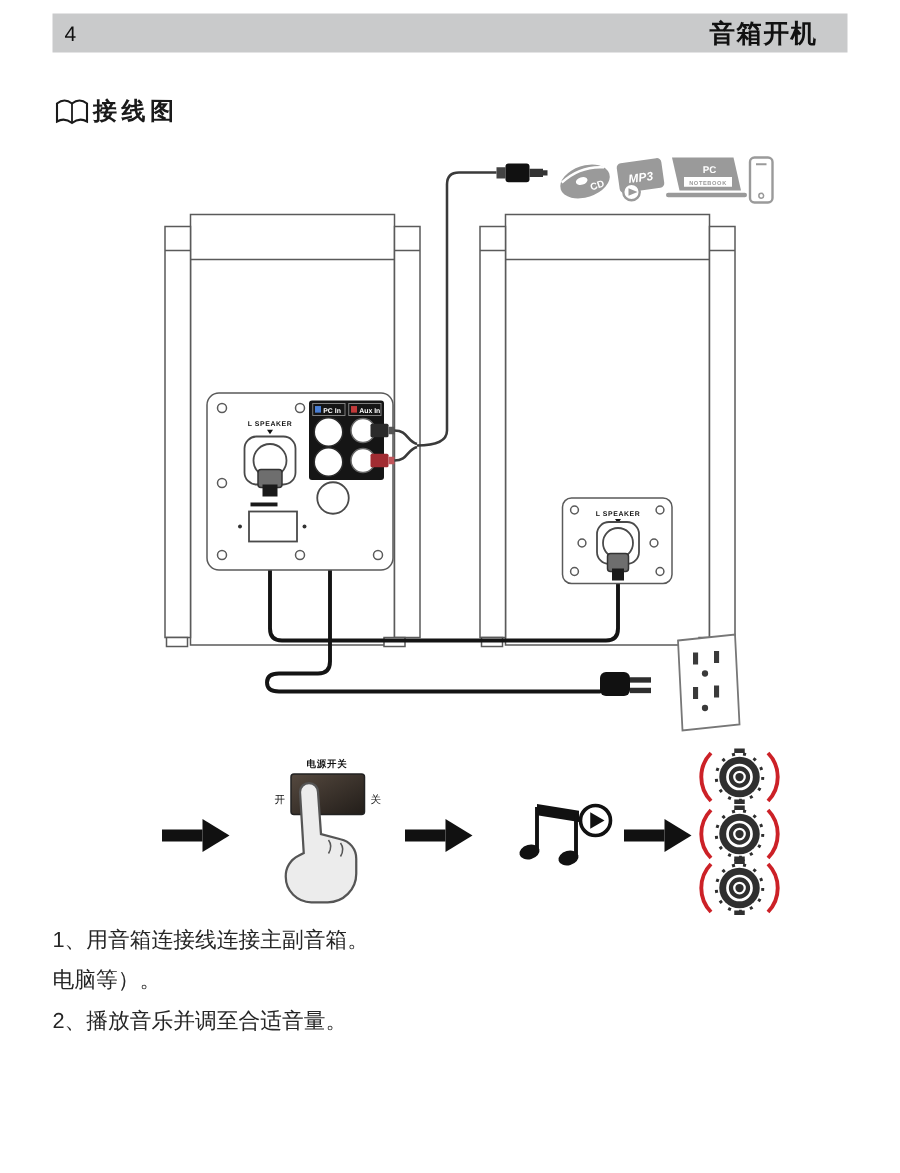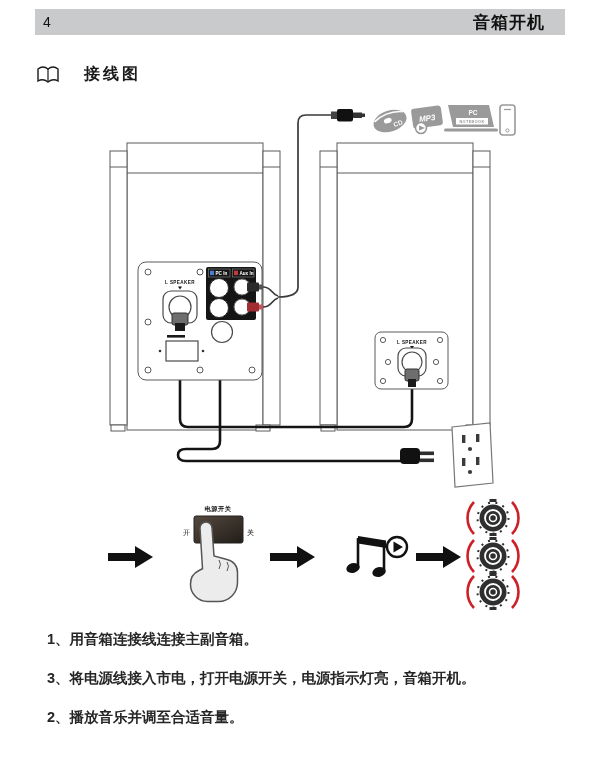--- a/index.html
+++ b/index.html
@@ -8,30 +8,30 @@
     font-family:"Liberation Sans","DejaVu Sans",sans-serif;color:#222;overflow:hidden;
   }
   .header-bar{
     position:absolute;left:35px;right:35px;top:9px;height:26px;background:#c9cacb;
     display:flex;align-items:center;justify-content:space-between;
     padding:0 20px 0 8px;box-sizing:border-box;
   }
   .page-num{font-size:14px;color:#111;}
   .header-title{font-size:17px;font-weight:bold;color:#111;letter-spacing:1px;}
   .section-head{
-    position:absolute;left:36px;top:64px;display:flex;align-items:center;gap:24px;
+    position:absolute;left:36px;top:64px;display:flex;align-items:center;gap:2px;
   }
   .section-title{font-size:16px;font-weight:bold;color:#1a1a1a;letter-spacing:3px;}
   .diagram-svg{position:absolute;left:0;top:95px;}
   .steps-svg{position:absolute;left:0;top:498px;}
   .instructions{
     position:absolute;left:35px;top:614px;width:545px;
     font-size:14.5px;line-height:27px;color:#262626;
   }
-  .instructions p{margin:12px;white-space:nowrap;font-weight:bold;}
+  .instructions p{margin:0;white-space:nowrap;}
   .instructions p.indent{padding-left:24px;}
   
   .ln{fill:#ffffff;stroke:#5a5a5a;stroke-width:1;}
   .ln2{fill:#ffffff;stroke:#4a4a4a;stroke-width:1.2;}
   .thin{fill:none;stroke:#5a5a5a;stroke-width:1;}
   .cable{fill:none;stroke:#141414;stroke-width:2.6;stroke-linecap:round;}
   .acable{fill:none;stroke:#3a3a3a;stroke-width:1.7;}
   .micro{font-size:4.6px;font-weight:bold;fill:#111;letter-spacing:.4px;text-anchor:middle;}
   .paneltxt{font-size:4.6px;font-weight:bold;fill:#ffffff;}
   .cn-sm{font-size:7px;fill:#111;}
@@ -275,15 +275,15 @@
       <circle cx="493" cy="20" r="8" fill="none" stroke="#fff" stroke-width="1.8"></circle>
       <circle cx="493" cy="20" r="3.5" fill="none" stroke="#fff" stroke-width="1.5"></circle>
       <path d="M474,4 A23 23 0 0 0 474,36" fill="none" stroke="#cc2127" stroke-width="2.6"></path>
       <path d="M512,4 A23 23 0 0 1 512,36" fill="none" stroke="#cc2127" stroke-width="2.6"></path>
     </g>
   </g>
 </svg>
 
 <div class="instructions">
   <p>1、用音箱连接线连接主副音箱。</p>
-  <p>3、将电源线接入市电，打开电源开关，电源指示灯亮，音箱开机。</p>
+  <p>电脑等）。</p>
   <p>2、播放音乐并调至合适音量。</p>
 </div>
 
 </body></html>

